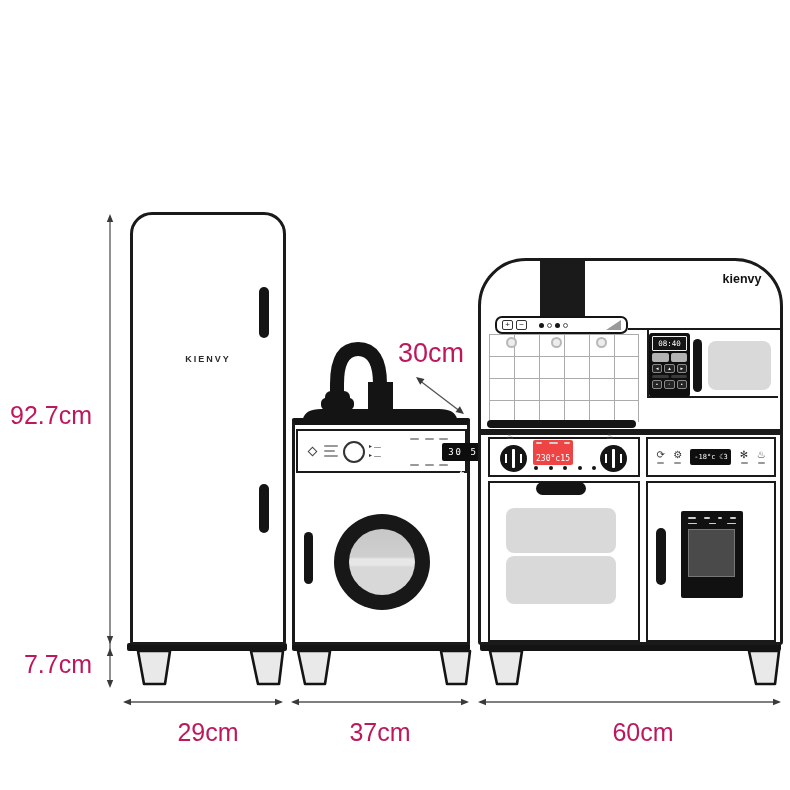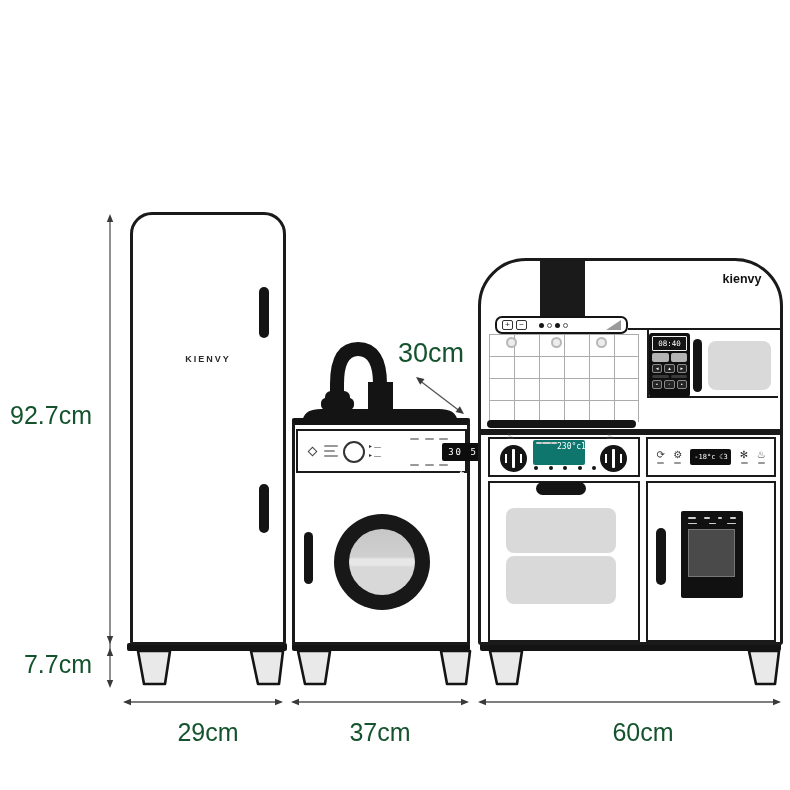--- a/index.html
+++ b/index.html
@@ -1,20 +1,20 @@
 <!DOCTYPE html>
 <html><head>
 <meta charset="utf-8">
 <style>
   html,body{margin:0;padding:0;background:#fff;}
   .stage{position:relative;width:790px;height:790px;background:#ffffff;overflow:hidden;
          font-family:"Liberation Sans",sans-serif;color:#1a1a1a;}
   .abs{position:absolute;box-sizing:border-box;}
   .title{font-size:47px;font-weight:700;letter-spacing:0px;text-align:center;color:#161616;}
-  .dim{font-size:25px;font-weight:400;color:#14532d;}
+  .dim{font-size:25px;font-weight:400;color:#be185d;}
   .body-box{background:#fff;border:3px solid #1a1a1a;}
   .pill{background:#141414;border-radius:5px;}
   .panelbox{border:2px solid #1a1a1a;background:#fff;}
   .blackline{background:#1a1a1a;}
   .digital{font-family:"DejaVu Sans Mono",monospace;color:#fff;}
   .dash{background:#999;height:2px;border-radius:1px;display:inline-block;}
   .wdash{background:#cfcfcf;height:2px;border-radius:1px;display:inline-block;}
   .icon-col{display:flex;flex-direction:column;align-items:center;gap:2px;}
   .icon-col .glyph{font-size:10px;line-height:10px;color:#333;}
   .hookc{border:2.5px solid #b8b8b8;background:#ededed;border-radius:50%;}
@@ -187,21 +187,21 @@
   <span class="abs" style="left:506px;top:431px;font-size:9px;color:#555;">♨</span>
   <span class="abs" style="left:606px;top:431px;font-size:9px;color:#555;">♨</span>
   <div class="abs knob" style="left:500px;top:445px;width:27px;height:27px;">
       <span class="kline"></span>
       <span class="kticks"></span>
     </div>
   <div class="abs knob" style="left:600px;top:445px;width:27px;height:27px;">
       <span class="kline"></span>
       <span class="kticks"></span>
     </div>
-  <div class="abs" style="left:533px;top:440px;width:52px;height:25px;background:#0f766e;border-radius:2px;padding:2px 3px;display:flex;flex-direction:row;justify-content:space-between;">
+  <div class="abs" style="left:533px;top:440px;width:40px;height:25px;background:#ef4444;border-radius:2px;padding:2px 3px;display:flex;flex-direction:column;justify-content:space-between;">
     <div style="display:flex;justify-content:space-between;">
       <span class="wdash" style="width:6px;height:1.5px;"></span>
         <span class="wdash" style="width:9px;height:1.5px;"></span>
         <span class="wdash" style="width:6px;height:1.5px;"></span>
     </div>
     <div class="digital" style="display:flex;justify-content:space-between;font-size:8px;line-height:9px;">
       <span>230°c</span>
       <span>15</span>
     </div>
   </div>

